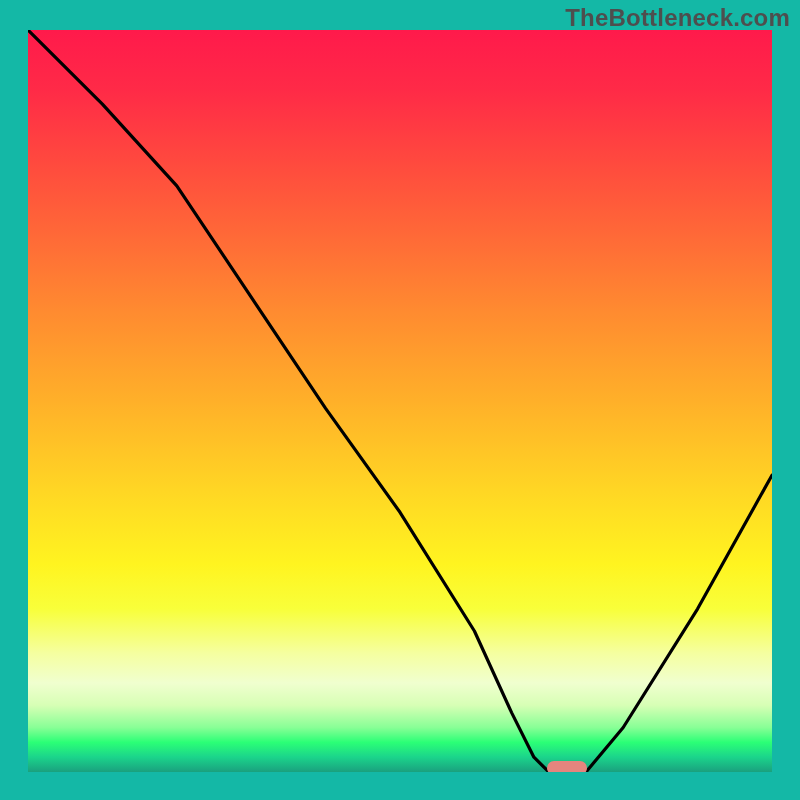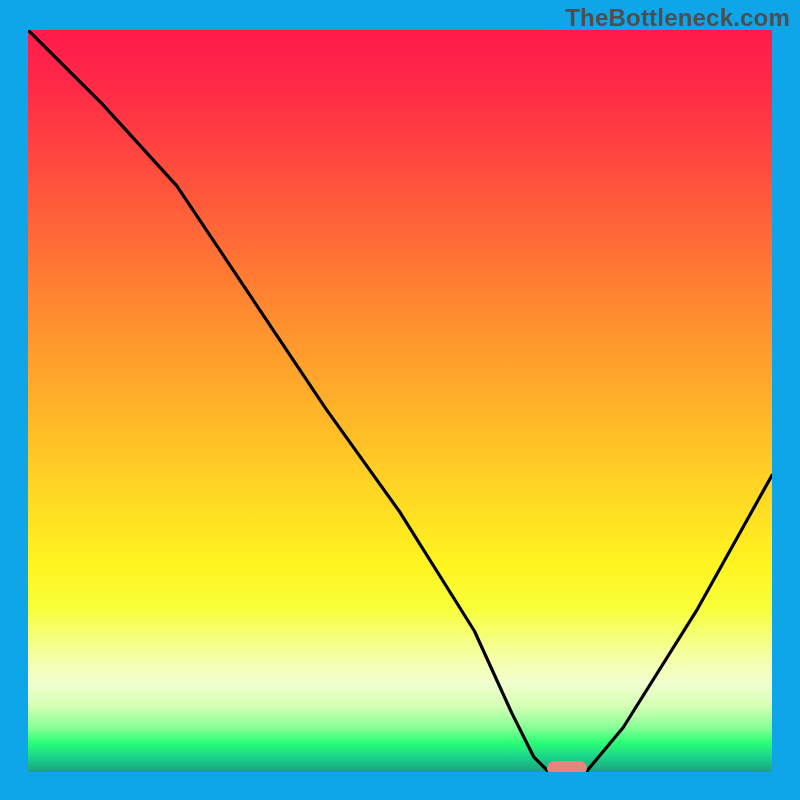--- a/index.html
+++ b/index.html
@@ -10,21 +10,21 @@
     background: #000;
     overflow: hidden;
     font-family: Arial, Helvetica, sans-serif;
   }
   .frame {
     position: absolute;
     left: 0;
     top: 0;
     width: 800px;
     height: 800px;
-    background: #0ea5e9;
+    background: #14b8a6;
   }
   .watermark {
     position: absolute;
     top: 4px;
     right: 10px;
     color: #4e4e4e;
     font-size: 24px;
     font-weight: 600;
     letter-spacing: 0.2px;
     pointer-events: none;

